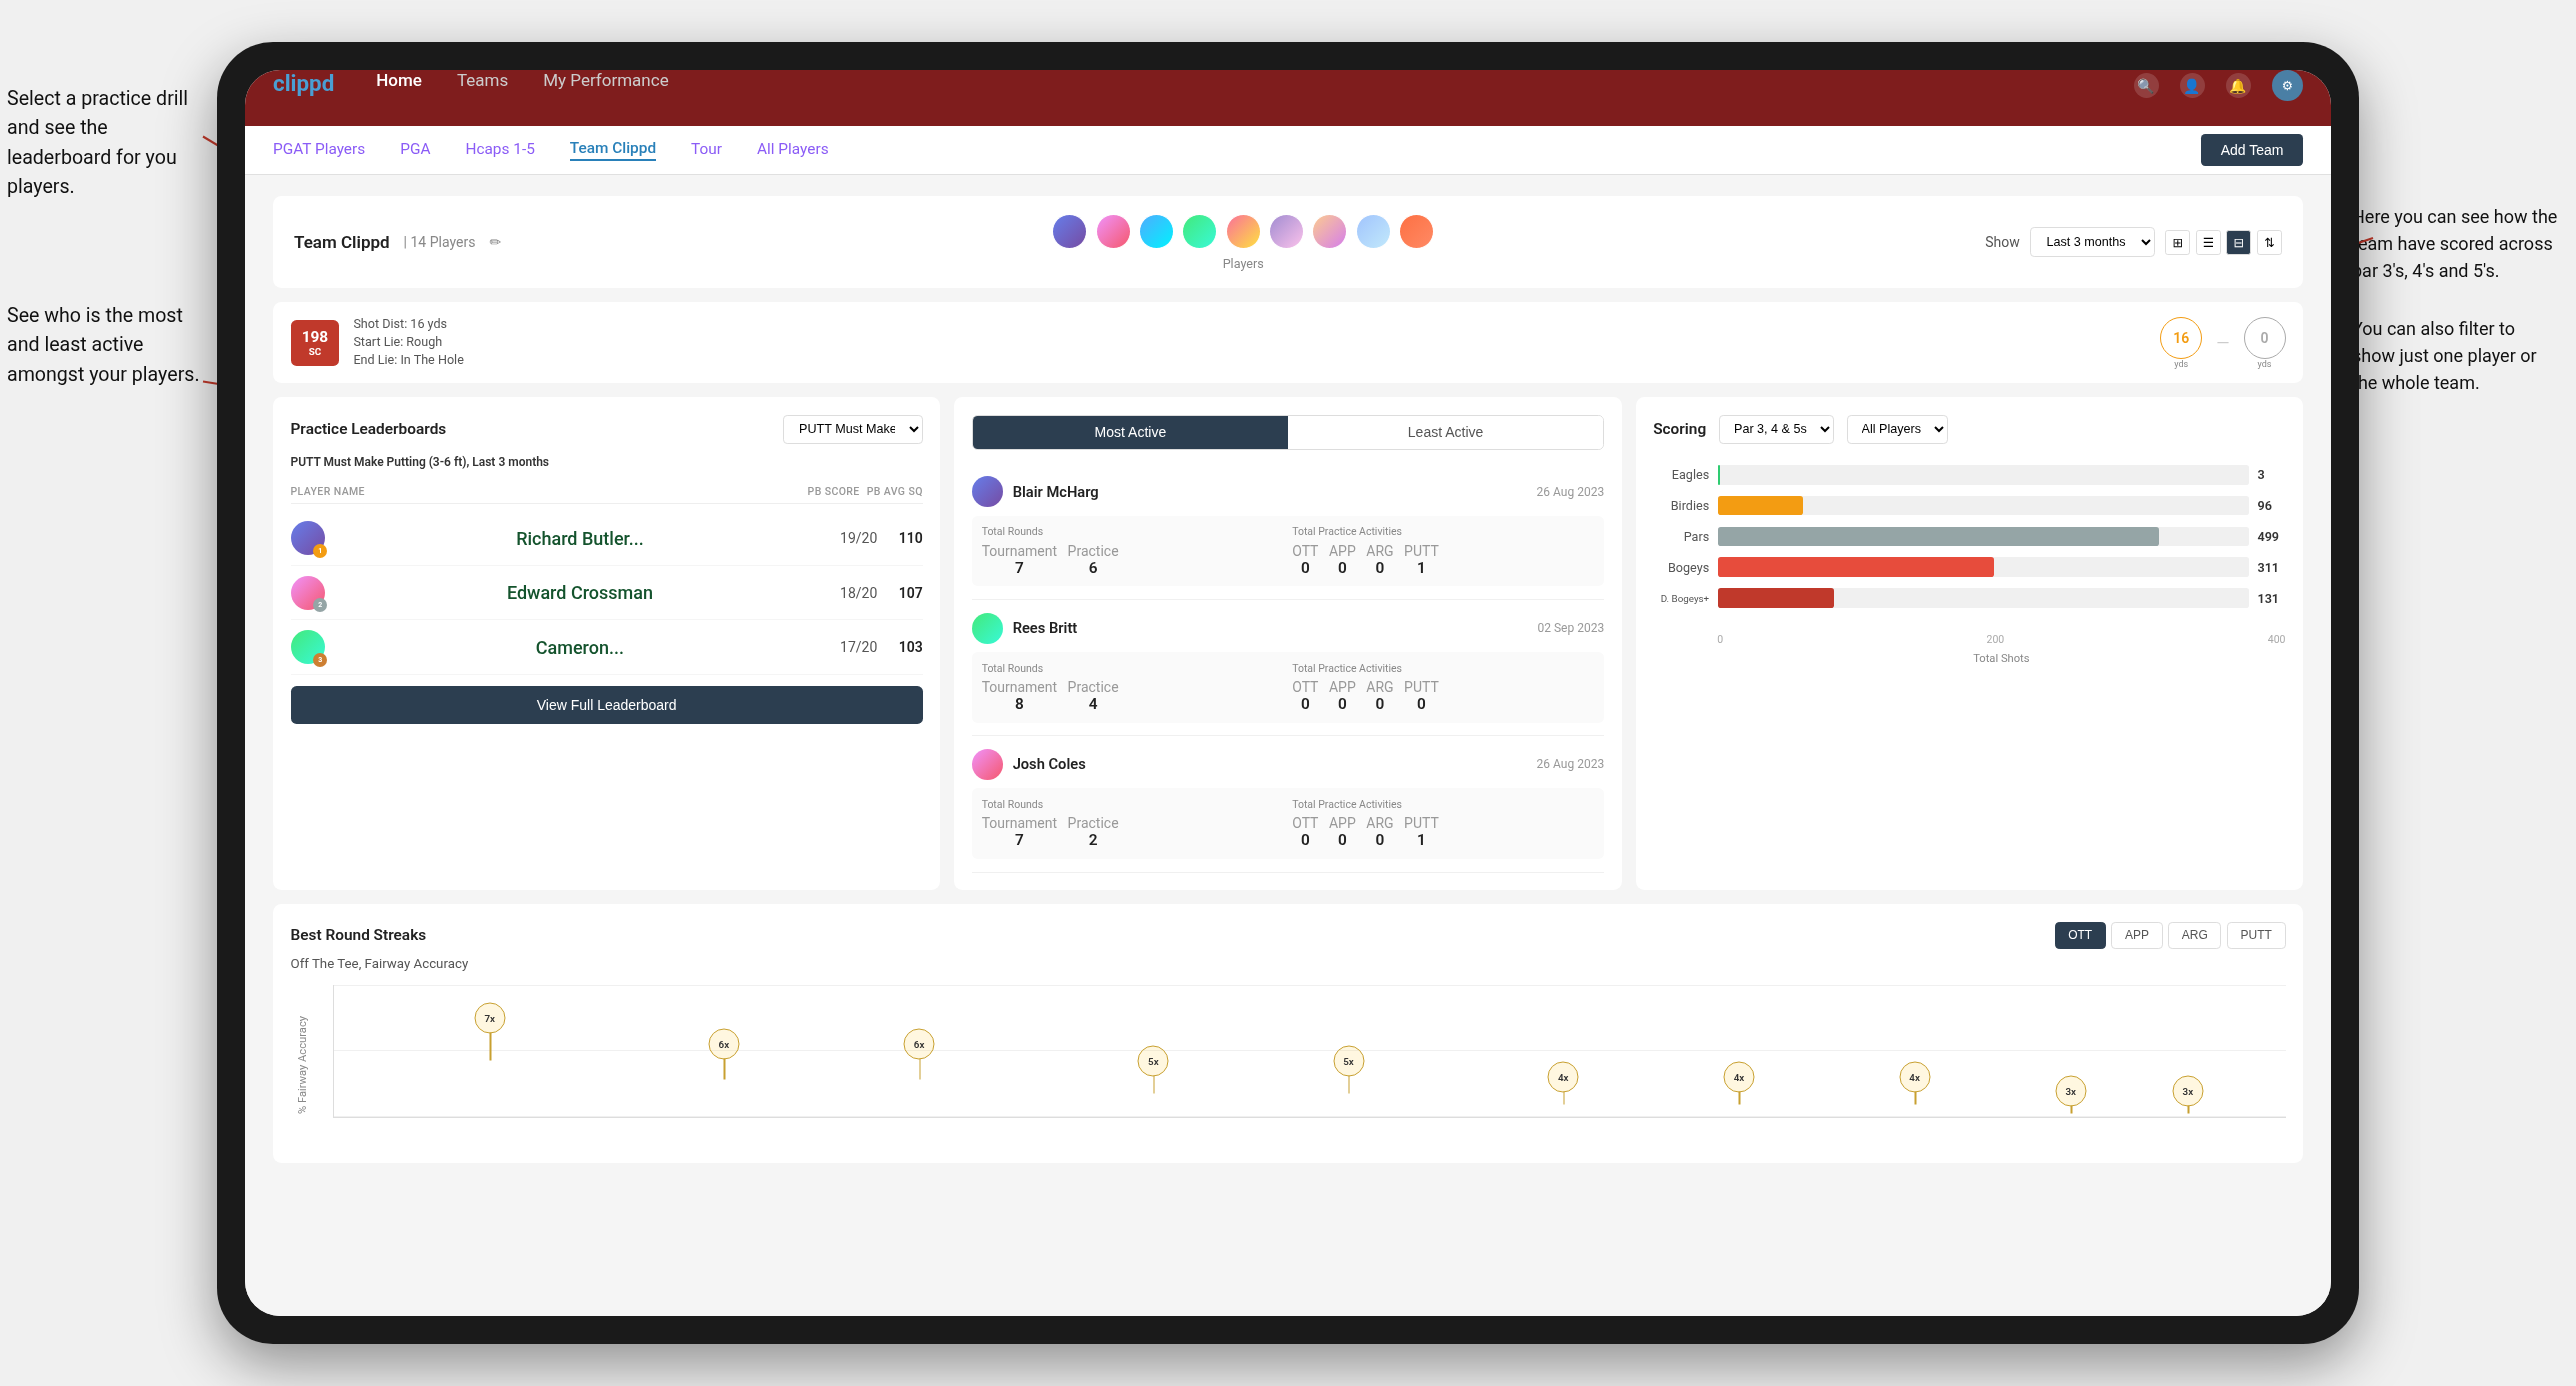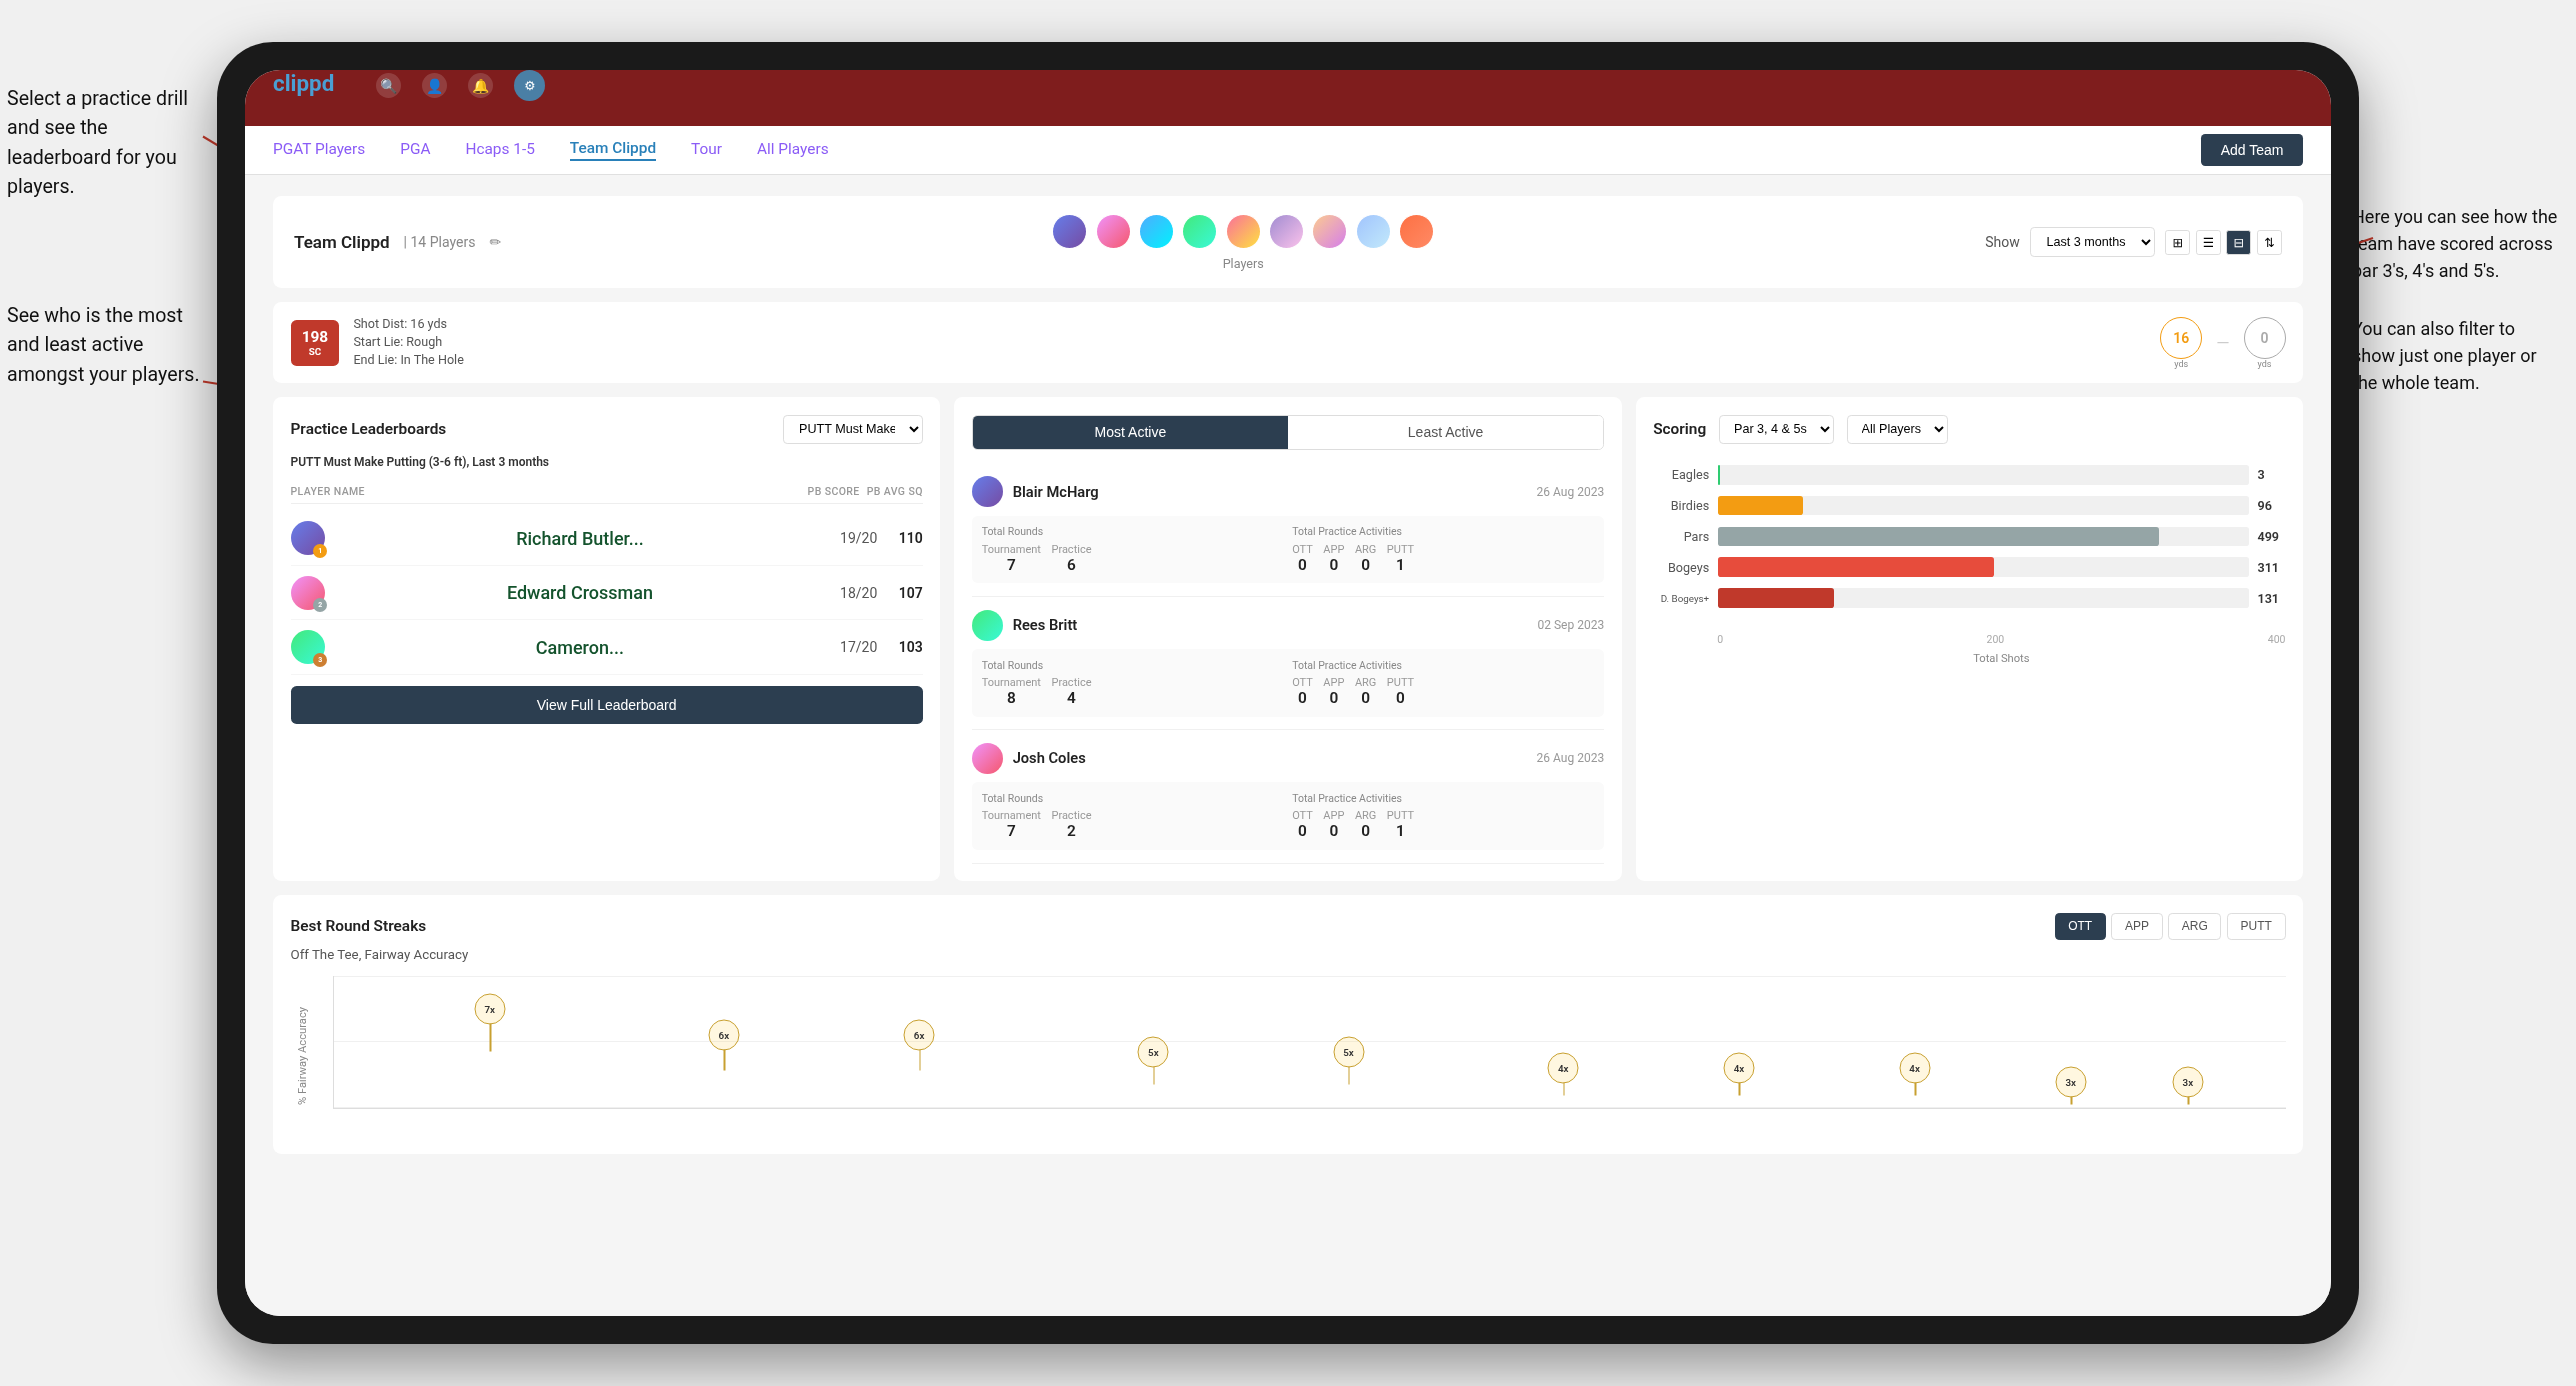--- a/index.html
+++ b/index.html
@@ -409,21 +409,21 @@
       background: #fafafa;
       border-radius: 5.6px;
       padding: 9.8px;
     }
     .stat-group-title { font-size: 10.5px; color: #888; margin-bottom: 4.2px; }
     .stat-row {
       display: flex;
       gap: 10.5px;
     }
     .stat-item { text-align: center; }
-    .stat-label { font-size: 11px; color: #999; }
+    .stat-label { font-size: 14px; color: #999; }
     .stat-value { font-size: 15.4px; font-weight: 600; color: #222; }
 
     
     .scoring-header {
       display: flex;
       align-items: center;
       gap: 13px;
       margin-bottom: 14px;
     }
     .scoring-title { font-size: 15.4px; font-weight: 600; color: #222; }
@@ -572,20 +572,25 @@
       <polygon points="0 0, 10 3.5, 0 7" fill="#c0392b"></polygon>
     </marker>
   </defs>
 </svg>
 
 <div class="tablet-frame">
   <div class="tablet-screen">
 
     <nav class="navbar">
       <div class="nav-logo">clippd</div>
+      <div class="nav-links">
+        <span class="nav-link active">Home</span>
+        <span class="nav-link">Teams</span>
+        <span class="nav-link">My Performance</span>
+      </div>
       <div class="nav-icons">
         <div class="nav-icon">🔍</div>
         <div class="nav-icon">👤</div>
         <div class="nav-icon">🔔</div>
         <div class="nav-avatar">⚙</div>
       </div>
     </nav>
 
     <div class="subnav">
       <span class="subnav-item">PGAT Players</span>

